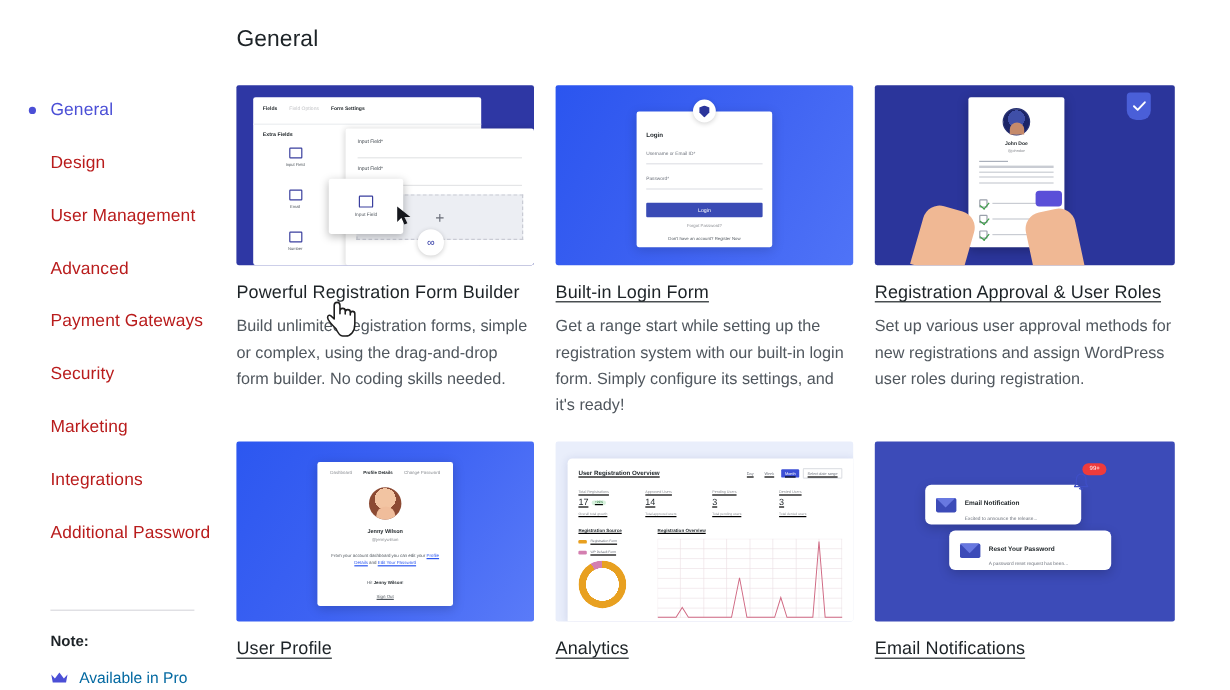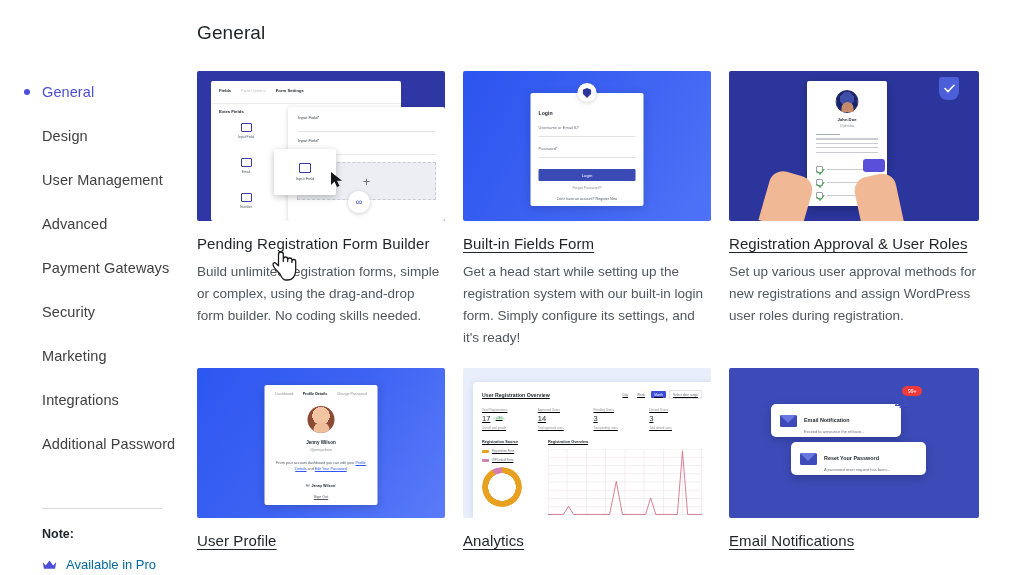--- a/index.html
+++ b/index.html
@@ -15,21 +15,21 @@
   .sidebar {
     width: 197px; height: 575px; flex: 0 0 197px;
     padding: 70px 0 0 0; background:#fff;
     position: relative;
   }
   .nav-list { list-style: none; }
   .nav-item {
     position: relative;
     padding: 0 20px 0 42px;
     height: 44px; line-height: 44px;
-    font-size: 14.5px; color:#404040; letter-spacing: .1px;
+    font-size: 14.5px; color:#b91c1c; letter-spacing: .1px;
     cursor: pointer; white-space: nowrap;
   }
   .nav-item.multiline { height: 68px; line-height: 24px; padding-top: 10px; white-space: normal; }
   .nav-item.active { color:#4b4fd6; }
   .nav-dot {
     position:absolute; left:24px; top:50%; transform: translateY(-50%);
     width:6px; height:6px; border-radius:50%; background:#4b4fd6;
   }
   .nav-sep {
     margin: 18px 42px 0 42px;
@@ -382,21 +382,21 @@
           </div>
           <div class="ghost">
             <div class="bx"></div>
             <div class="lb">Input Field</div>
           </div>
           <svg class="crsr" width="14" height="18" viewBox="0 0 14 18">
             <path d="M1 1 L1 14 L4.5 10.5 L7 16 L9.5 15 L7 9.8 L12 9.8 Z" fill="#15171c"></path>
           </svg>
           <div class="inf">∞</div>
         </div>
-        <a class="card-title nounder">Pending Registration Form Builder</a>
+        <a class="card-title nounder">Powerful Registration Form Builder</a>
         <p class="card-desc">Build unlimited registration forms, simple or complex, using the drag-and-drop form builder. No coding skills needed.</p>
       </article>
 
       <article class="card">
         <div class="thumb t2">
           <div class="box">
             <div class="ttl">Login</div>
             <div class="lbl">Username or Email ID*</div>
             <div class="ln"></div>
             <div class="lbl">Password*</div>
@@ -404,22 +404,22 @@
             <div class="btn">Login</div>
             <div class="sm">Forgot Password?</div>
             <div class="sm2">Don't have an account? Register Now</div>
           </div>
           <div class="badge">
             <svg width="9" height="10" viewBox="0 0 10 12">
               <path d="M5 0 L10 2 V7 L5 12 L0 7 V2 Z" fill="#2b359b"></path>
             </svg>
           </div>
         </div>
-        <a class="card-title">Built-in Fields Form</a>
-        <p class="card-desc">Get a head start while setting up the registration system with our built-in login form. Simply configure its settings, and it's ready!</p>
+        <a class="card-title">Built-in Login Form</a>
+        <p class="card-desc">Get a range start while setting up the registration system with our built-in login form. Simply configure its settings, and it's ready!</p>
       </article>
 
       <article class="card">
         <div class="thumb t3">
           <div class="doc">
             <div class="av"></div>
             <div class="nm">John Doe</div>
             <div class="sub">@johndoe</div>
             <div class="lns">
               <i class="short"></i>

